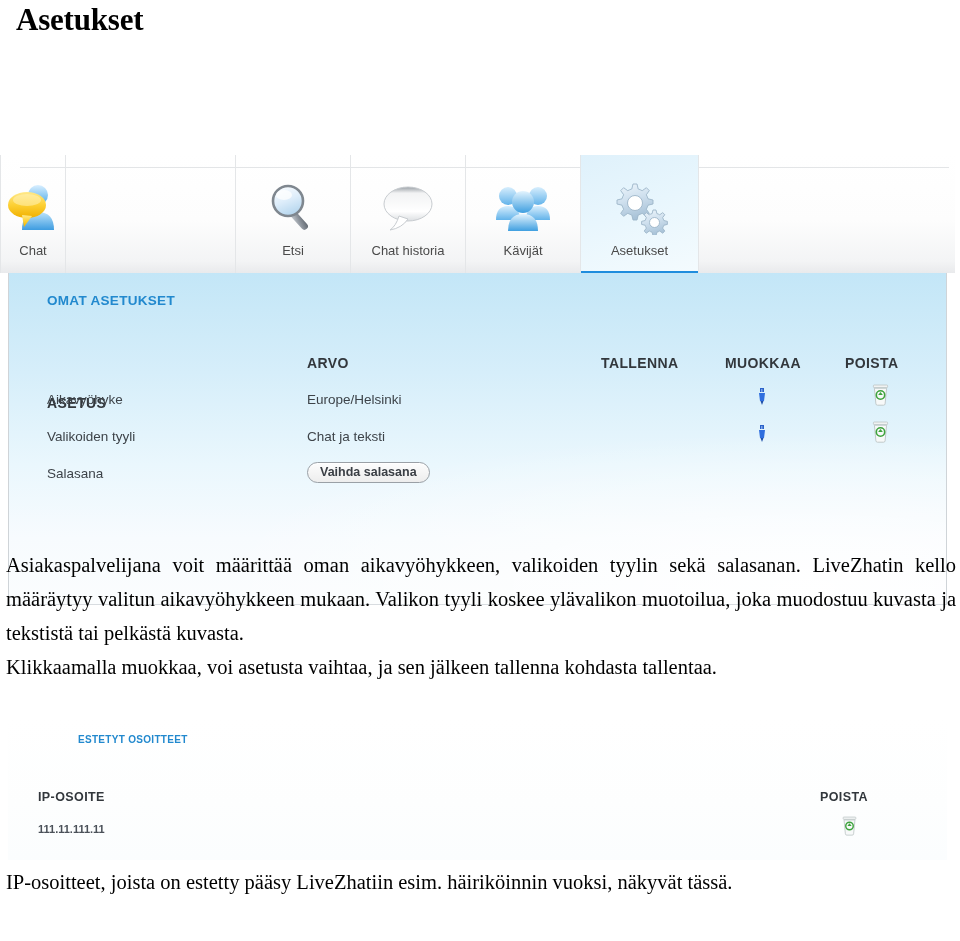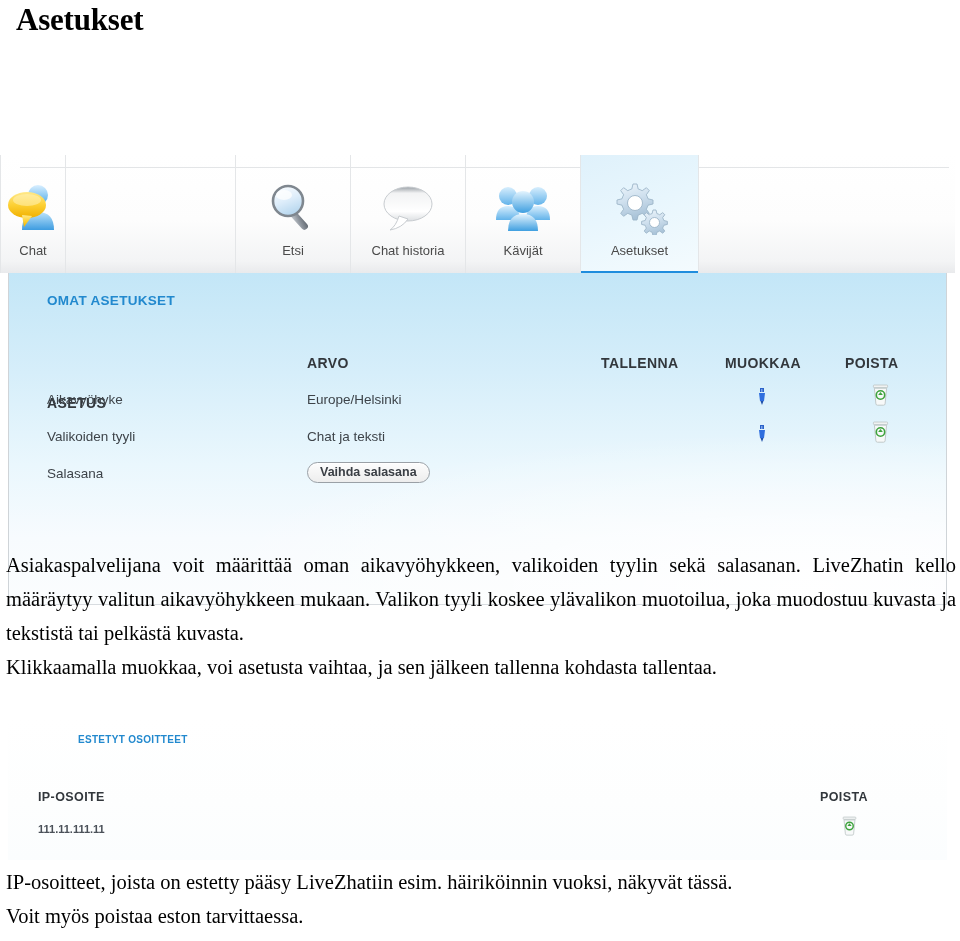--- a/index.html
+++ b/index.html
@@ -387,16 +387,15 @@
         <rect x="2.4" y="1" width="14.2" height="2.6" rx="0.8" fill="#f1f3f3" stroke="#bcc4c4" stroke-width="0.8"></rect>
         <path d="M3.4 4.2 h12.2 l-1.5 15.6 a1.6 1.6 0 0 1 -1.6 1.4 h-6 a1.6 1.6 0 0 1 -1.6 -1.4 z" fill="#f7f9f9" stroke="#bcc4c4" stroke-width="0.9"></path>
         <circle cx="9.5" cy="11" r="4.2" fill="none" stroke="#3ea33e" stroke-width="1.6"></circle>
         <path d="M9.5 8 l2.4 3 h-4.8 z" fill="#3ea33e"></path>
       </svg>
     </div>
   </div>
 
   <div class="doc-para para-bottom">
     <span>IP-osoitteet, joista on estetty pääsy LiveZhatiin esim. häiriköinnin vuoksi, näkyvät tässä.</span>
-    <span class="no-justify" style="display:block;">Voit myös poistaa eston tarvittaessa.</span>
   </div>
 
 </div>
 
 </body></html>

